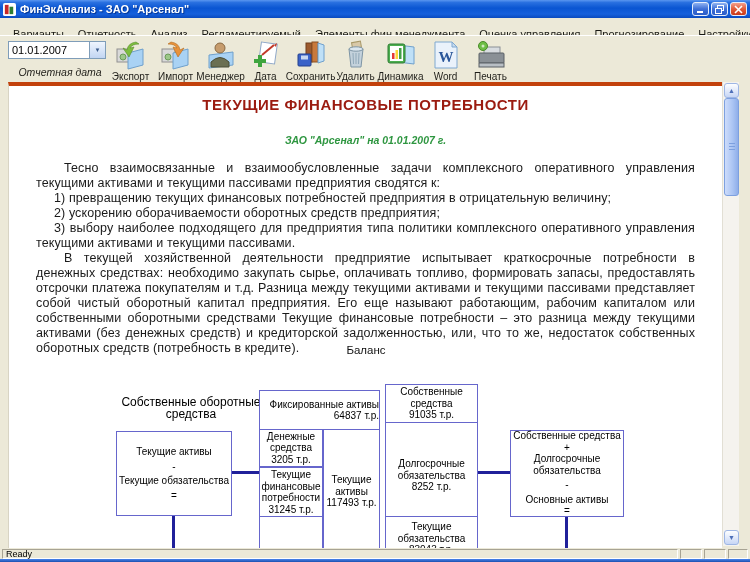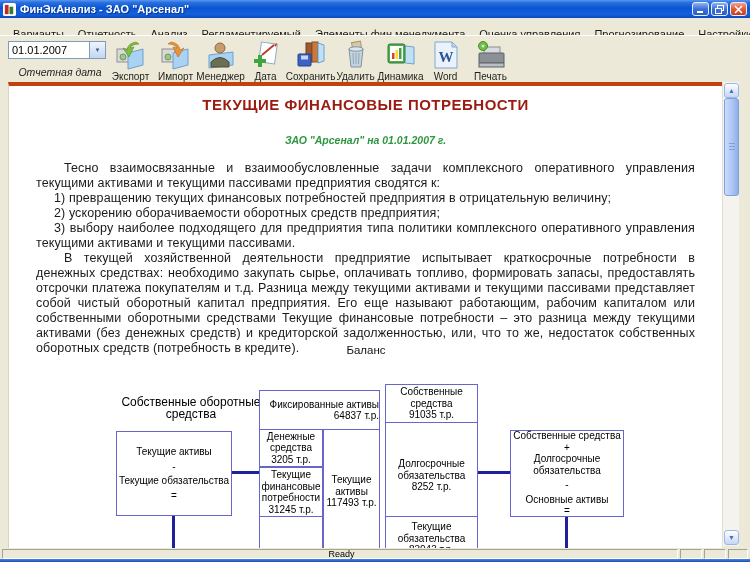--- a/index.html
+++ b/index.html
@@ -67,21 +67,21 @@
     background:linear-gradient(180deg,#FDFEFF,#C7D6F5); border:1px solid #9EB6E4;
     color:#4D6FB8; font-size:7px; line-height:13px; text-align:center; }
   .sb-thumb { position:absolute; left:1px; top:16px; width:15px; height:98px; border-radius:3px;
     background:linear-gradient(90deg,#CDDCFB,#AAC4F3 60%,#8FAEE9); border:1px solid #7DA0DF; }
   .sb-thumb::after { content:""; position:absolute; left:4px; top:44px; width:6px; height:8px;
     background:repeating-linear-gradient(180deg,#7DA0DF 0 1px,transparent 1px 3px); }
 
   
   .statusbar { position:absolute; left:2px; right:2px; top:549px; height:10px; background:#ECE9D8;
     display:flex; font-size:9px; line-height:9px; color:#000; }
-  .sp { border:1px solid; border-color:#A7A393 #FFFFFF #FFFFFF #A7A393; margin-right:2px;text-align:center; }
+  .sp { border:1px solid; border-color:#A7A393 #FFFFFF #FFFFFF #A7A393; margin-right:2px; }
   .sp.main { flex:1; padding-left:3px; }
   .sp.s1 { width:22px; } .sp.s2 { width:22px; } .sp.s3 { width:20px; margin-right:0; }
   .bottom-strip { position:absolute; left:0; right:0; top:559px; height:3px;
     background:linear-gradient(180deg,#4A84EC,#1B4FAF); }
 </style>
 </head>
 <body>
 
 <div class="titlebar">
   <svg class="app-icon" viewBox="0 0 14 14">

